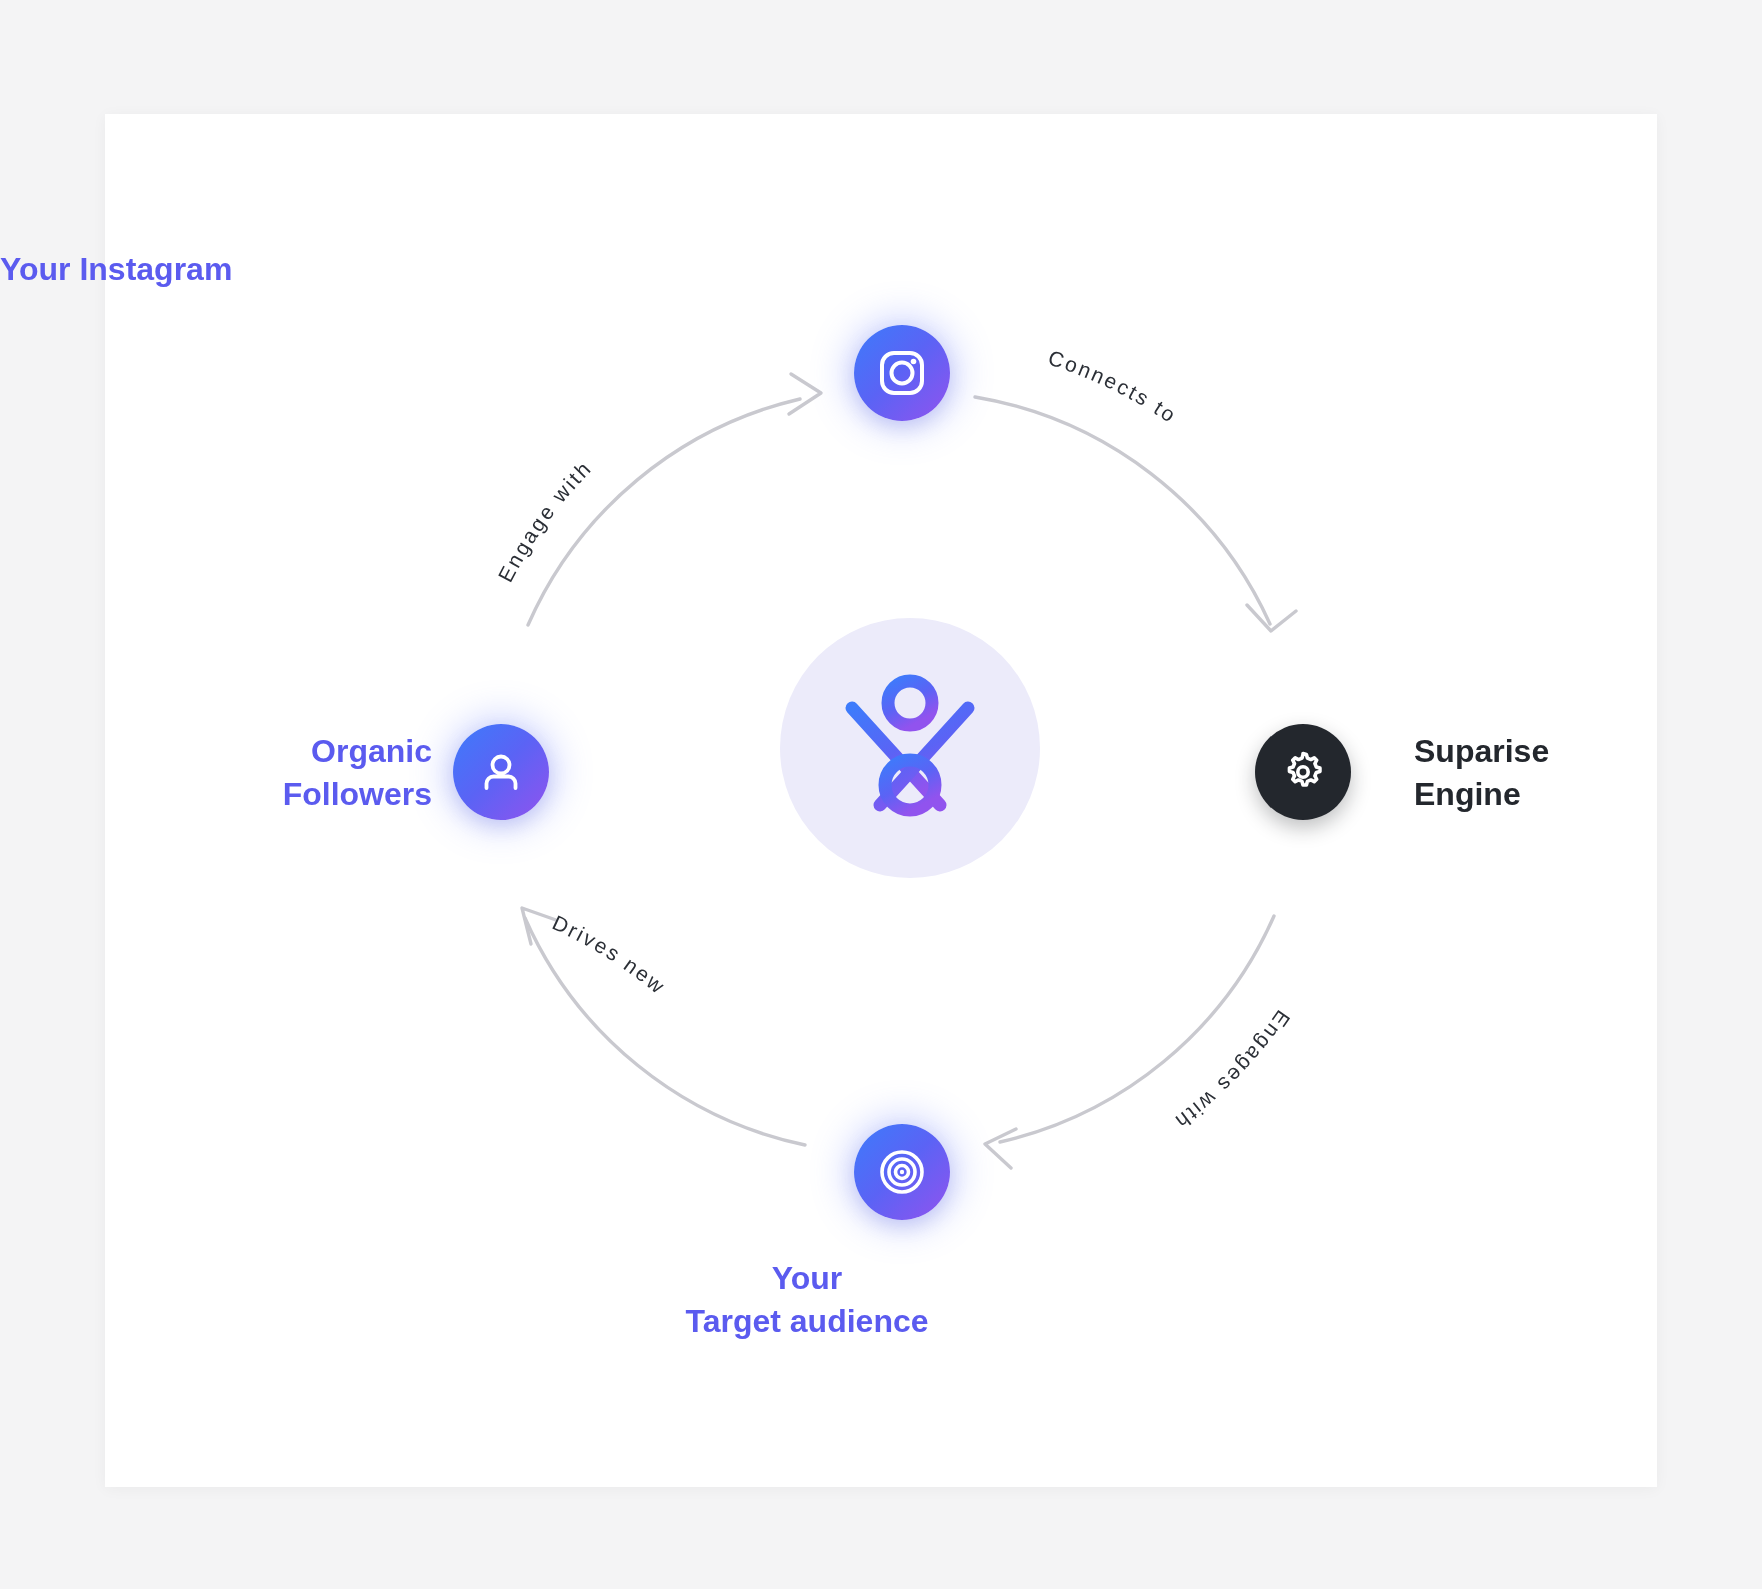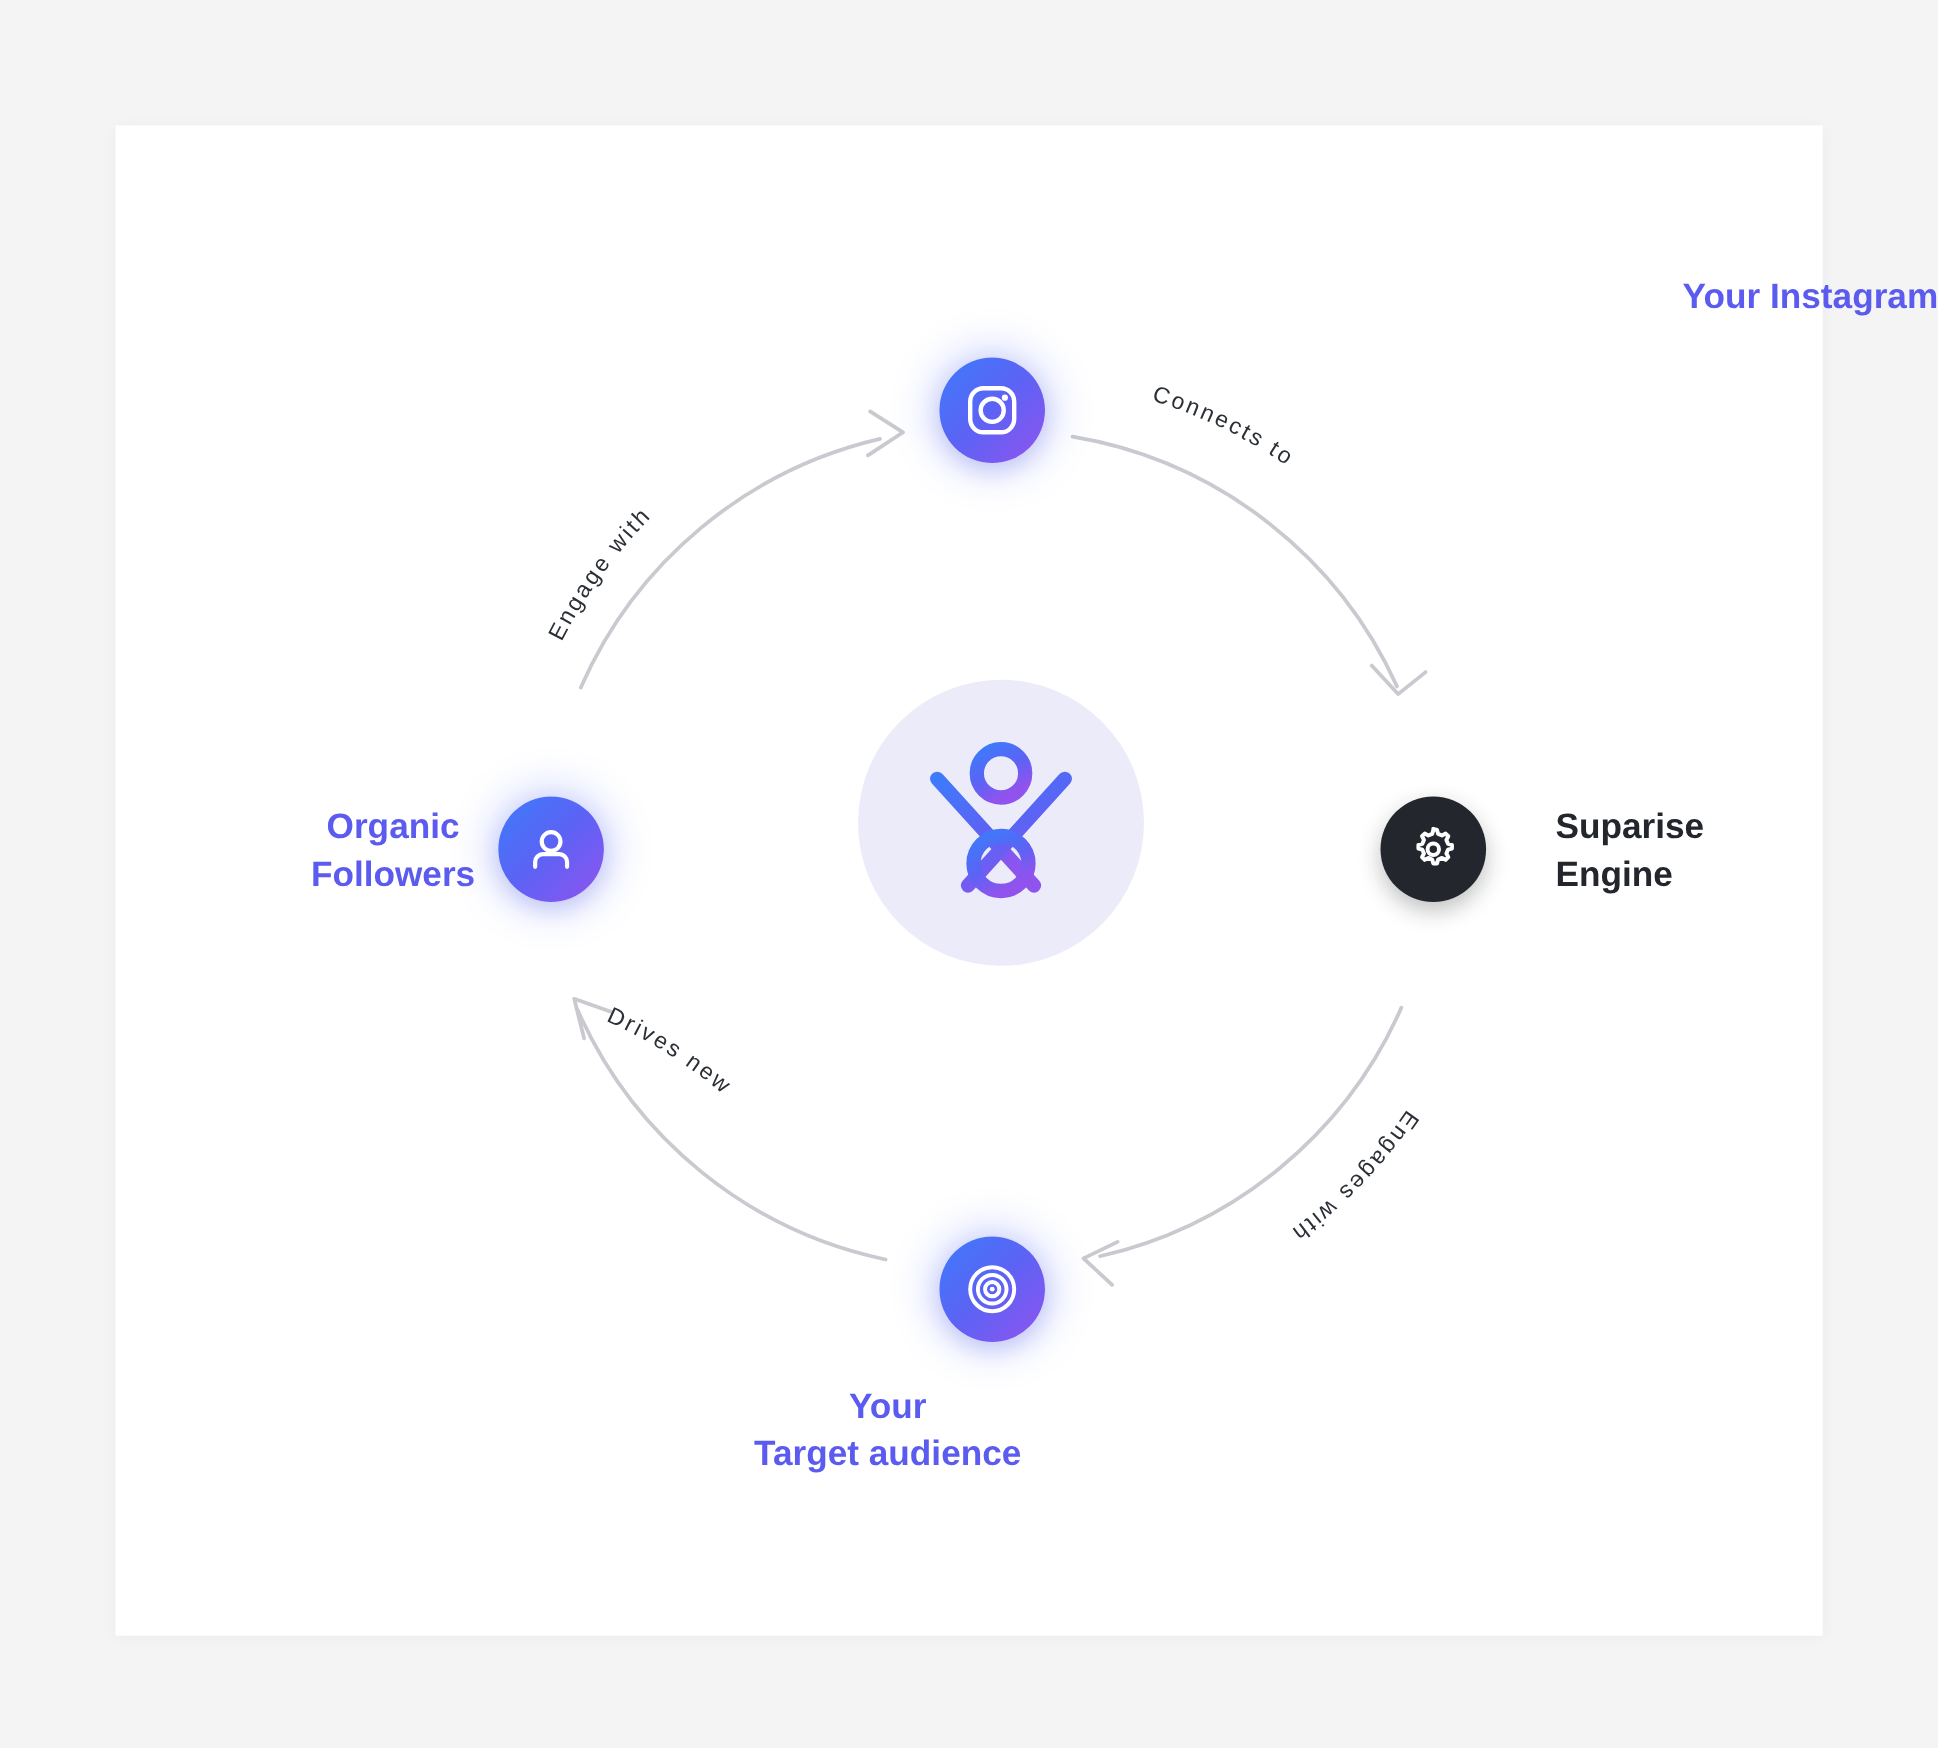--- a/index.html
+++ b/index.html
@@ -93,31 +93,31 @@
     font-size: 32px;
     line-height: 1.33;
     color: #5B5BEF;
     white-space: pre-line;
   }
   .caption.dark-text { color: #23272D; margin-left: 32px; }
 
   #caption-instagram {
     left: 0; top: 248px;
     width: 1762px;
-    text-align: right;
+    text-align: left;
   }
   #caption-audience {
     left: 0; top: 1257px;
     width: 1614px;
     text-align: center;
   }
   #caption-followers {
     right: 1330px;
     top: 730px;
-    text-align: center;
+    text-align: right;
   }
   #caption-engine {
     left: 1382px;
     top: 730px;
     text-align: left;
   }
 
   
   .edge-label {
     font-family: "Liberation Sans", sans-serif;

